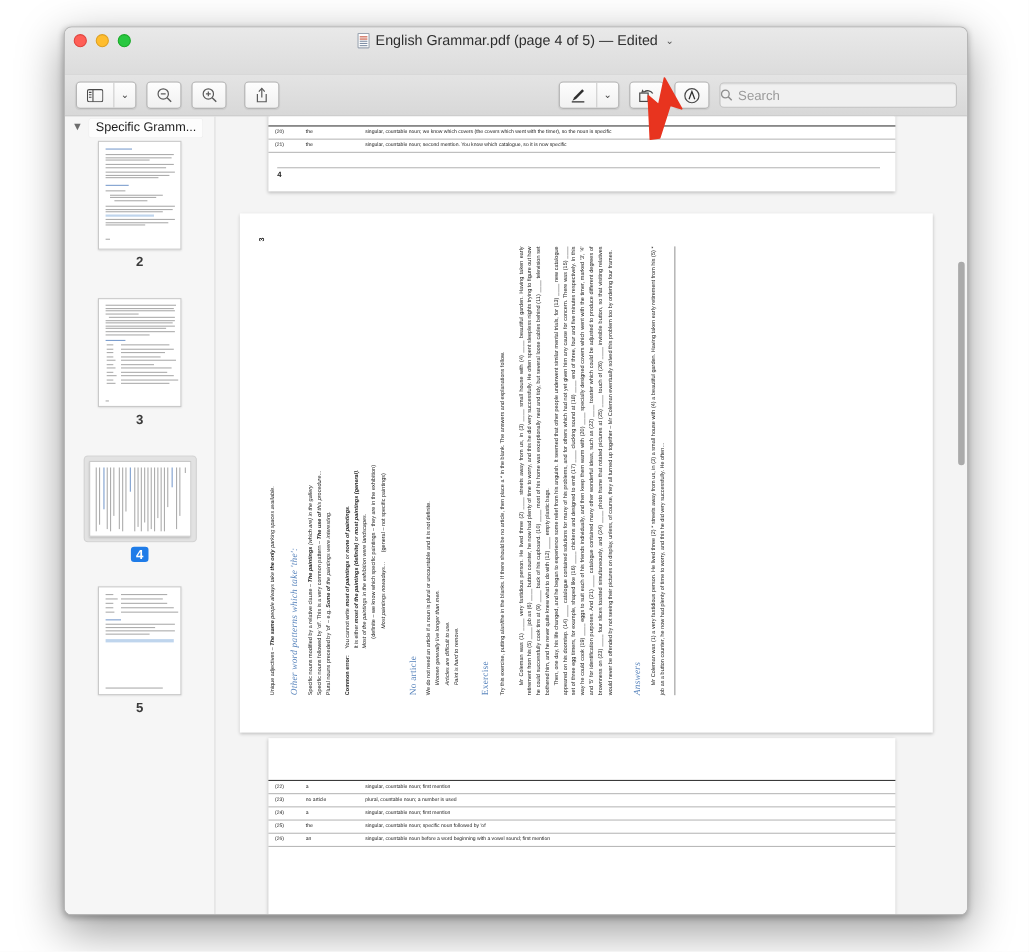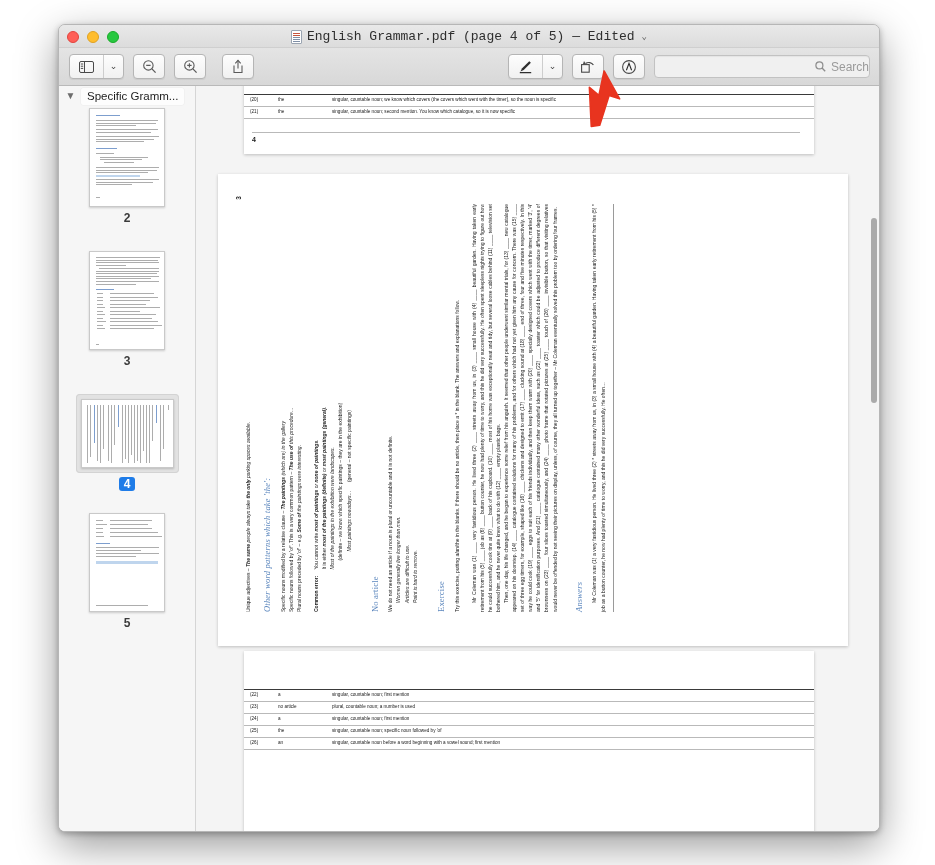--- a/index.html
+++ b/index.html
@@ -24,24 +24,23 @@
     border-radius: 7px;
     background: #ececec;
     box-shadow: 0 14px 42px rgba(0,0,0,0.40), 0 2px 6px rgba(0,0,0,0.28);
     overflow: hidden;
     border: 1px solid #b6b6b6;
   }
 
   
   .titlebar {
     position: relative;
-    height: 23px;
+    height: 43px;
     background: linear-gradient(to bottom,#e9e9e9 0%,#dcdcdc 100%);
     border-bottom: 1px solid #cfcfcf;
-    font-family: Liberation Mono, monospace;
   }
   .traffic {
     position: absolute; left: 8px; top: 6px;
     display: flex; gap: 8px;
   }
   .light { width: 12px; height: 12px; border-radius: 50%; }
   .light.red    { background: #ff5f57; border: 1px solid #e0443e; }
   .light.yellow { background: #ffbd2e; border: 1px solid #dea123; }
   .light.green  { background: #28c840; border: 1px solid #1aab29; }
 
@@ -115,21 +114,21 @@
   }
   .btn-group > .seg.main { width: 33px; }
   .btn-group > .seg.arrow { width: 20px; border-left: 1px solid #cdcdcd; }
   .chev { font-size: 9px; color: #444; line-height: 1; }
 
   .search {
     width: 216px; height: 23px;
     background: #f0f0f0;
     border: 1px solid #c2c2c2;
     border-radius: 4px;
-    display: flex; align-items: center; justify-content: flex-end;
+    display: flex; align-items: center; justify-content: flex-start;
     gap: 5px;
     box-shadow: 0 1px 1px rgba(0,0,0,0.05) inset;
   }
   .search .ph { font-size: 12px; color: #9a9a9a; }
 
   
   .body {
     position: relative;
     height: calc(808px - 25px - 38px);
     display: flex;

